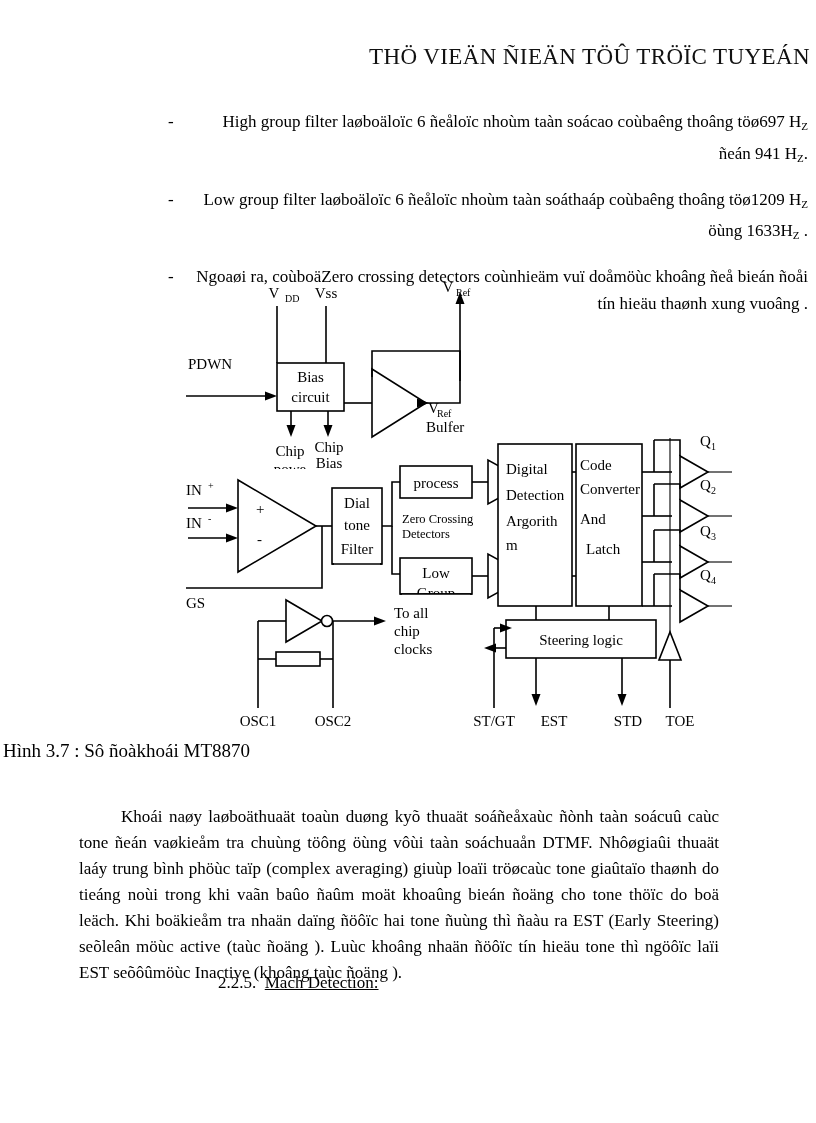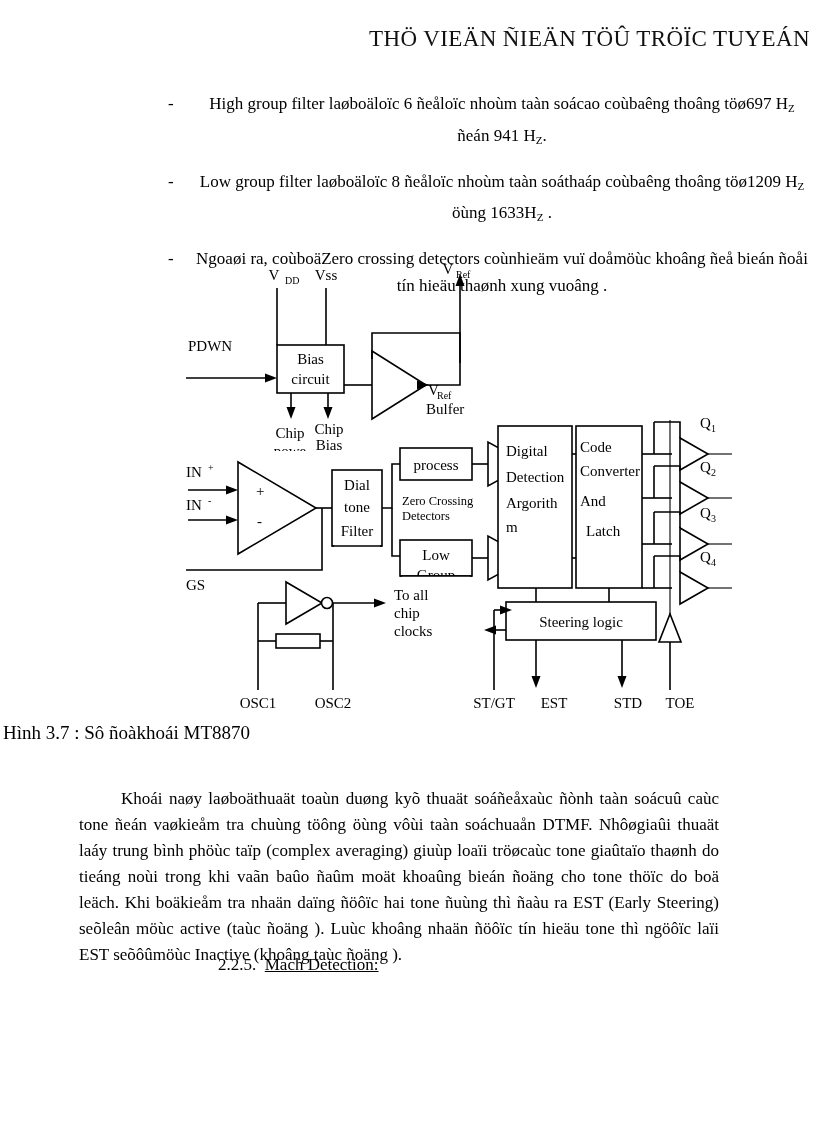--- a/index.html
+++ b/index.html
@@ -13,20 +13,21 @@
     position: relative;
     font-family: "Liberation Serif", "DejaVu Serif", serif;
     color: #000000;
     overflow: hidden;
   }
 
   .page {
     position: relative;
     width: 816px;
     height: 852px;
+    margin-top: 18px;
   }
 
   
   .doc-header {
     position: absolute;
     top: 26px;
     left: 0;
     right: 0;
     text-align: right;
     padding-right: 6px;
@@ -52,21 +53,21 @@
   .bullet-mark {
     width: 28px;
     flex: 0 0 28px;
     font-size: 17px;
     line-height: 27px;
   }
   .bullet-text {
     flex: 1 1 auto;
     font-size: 17px;
     line-height: 27px;
-    text-align: center;
+    text-align: right;
   }
   .bullet-text sub {
     font-size: 11px;
     vertical-align: -0.25em;
   }
 
   
   .figure {
     position: absolute;
     top: 258px;
@@ -140,21 +141,21 @@
 
   <div class="bullets">
 
     <div class="bullet-row">
       <span class="bullet-mark">-</span>
       <span class="bullet-text"><span>High group filter laøboäloïc 6 ñeåloïc nhoùm taàn soácao coùbaêng thoâng töø697 H</span><sub>Z</sub><span> ñeán  941 H</span><sub>Z</sub><span>.</span></span>
     </div>
 
     <div class="bullet-row">
       <span class="bullet-mark">-</span>
-      <span class="bullet-text"><span>Low group filter laøboäloïc 8 ñeåloïc nhoùm taàn soáthaáp coùbaêng thoâng töø1209 H</span><sub>Z</sub><span> öùng 1633H</span><sub>Z</sub><span> .</span></span>
+      <span class="bullet-text"><span>Low group filter laøboäloïc 6 ñeåloïc nhoùm taàn soáthaáp coùbaêng thoâng töø1209 H</span><sub>Z</sub><span> öùng 1633H</span><sub>Z</sub><span> .</span></span>
     </div>
 
     <div class="bullet-row">
       <span class="bullet-mark">-</span>
       <span class="bullet-text">Ngoaøi ra, coùboäZero crossing detectors coùnhieäm vuï doåmöùc khoâng ñeå bieán ñoåi tín hieäu thaønh xung vuoâng .</span>
     </div>
 
   </div>
 
   <div class="figure">

